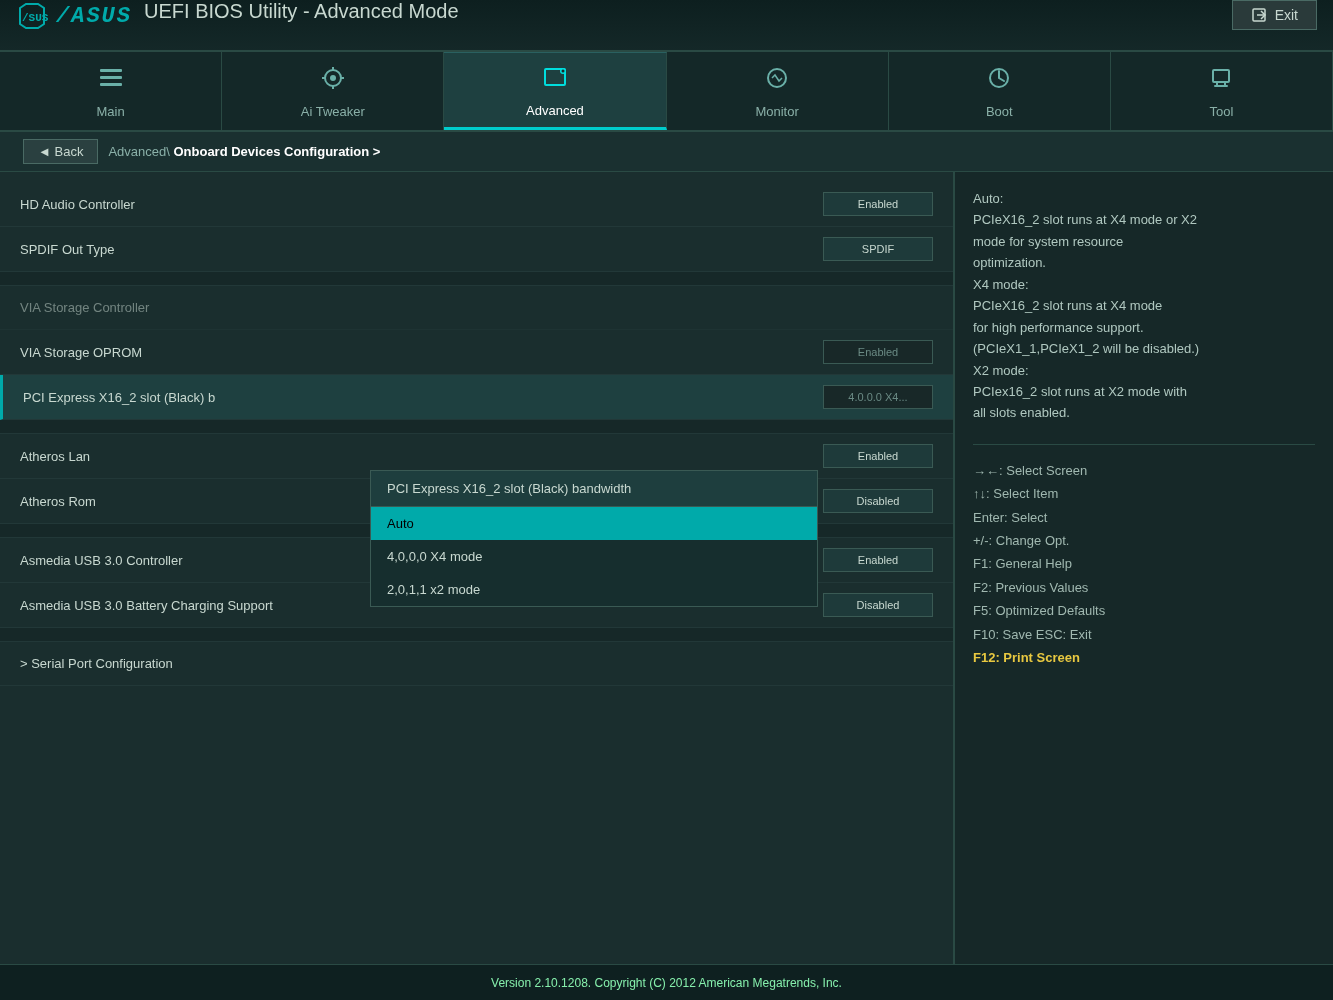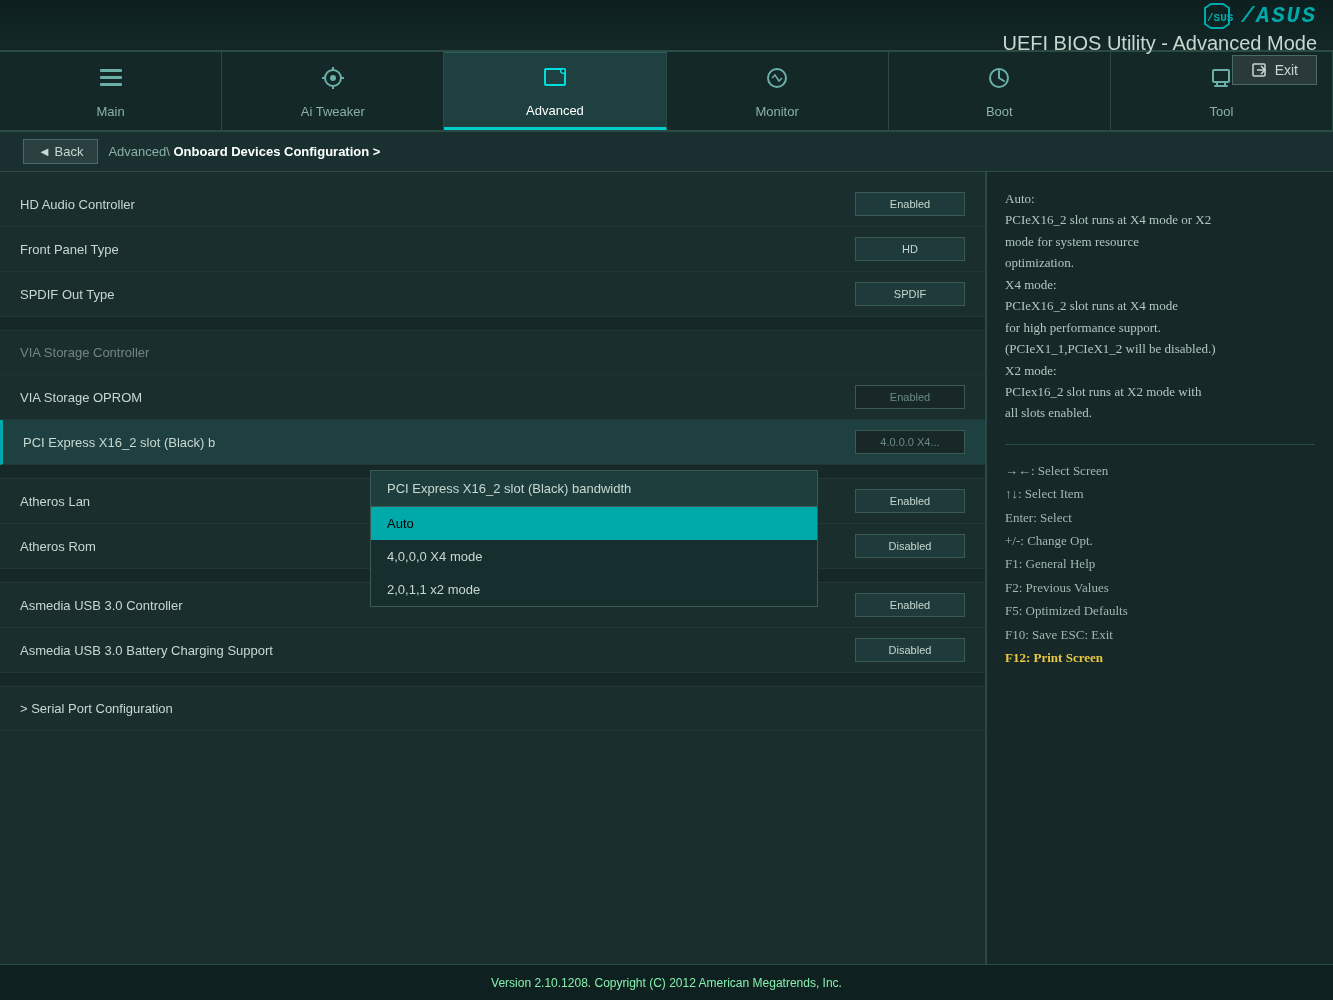--- a/index.html
+++ b/index.html
@@ -10,24 +10,23 @@
       font-family: 'Courier New', monospace;
       color: #c8d8d0;
       overflow: hidden;
     }
 
     
     #header {
       background: linear-gradient(180deg, #0d1f1f 0%, #142828 100%);
       height: 52px;
       display: flex;
-      align-items: flex-end;
+      align-items: flex-start;
       padding: 0 16px;
       border-bottom: 2px solid #2a4a44;
-      flex-direction: column;
     }
     #asus-logo {
       display: flex;
       align-items: center;
       gap: 8px;
     }
     .asus-text {
       font-size: 22px;
       font-weight: bold;
       color: #00aaaa;
@@ -211,25 +210,25 @@
       cursor: pointer;
       font-family: Arial, sans-serif;
     }
     .dropdown-option.selected {
       background: #00aaaa;
       color: #000000;
     }
 
     
     #right-panel {
-      width: 348px;
+      width: 380px;
       background: #162828;
       padding: 16px 18px;
       border-left: 2px solid #2a4a44;
-      font-family: Liberation Serif, serif;
+      font-family: Liberation Sans, sans-serif;
       font-size: 13px;
       color: #c8d8d0;
     }
     .help-text {
       line-height: 1.6;
       color: #b0c8c0;
     }
     .key-help {
       margin-top: 20px;
       border-top: 1px solid #2a4a44;
@@ -350,24 +349,20 @@
 
 <div id="content">
 
   <div id="left-panel">
 
     <div class="setting-row">
       <span class="setting-label">HD Audio Controller</span>
       <button class="setting-value-btn">Enabled</button>
     </div>
 
-    <div class="setting-row">
-      <span class="setting-label">Front Panel Type</span>
-      <button class="setting-value-btn">HD</button>
-    </div>
 
     <div class="setting-row">
       <span class="setting-label">SPDIF Out Type</span>
       <button class="setting-value-btn">SPDIF</button>
     </div>
 
     <div class="separator"></div>
 
     <div class="setting-row" style="opacity:0.5;">
       <span class="setting-label">VIA Storage Controller</span>

